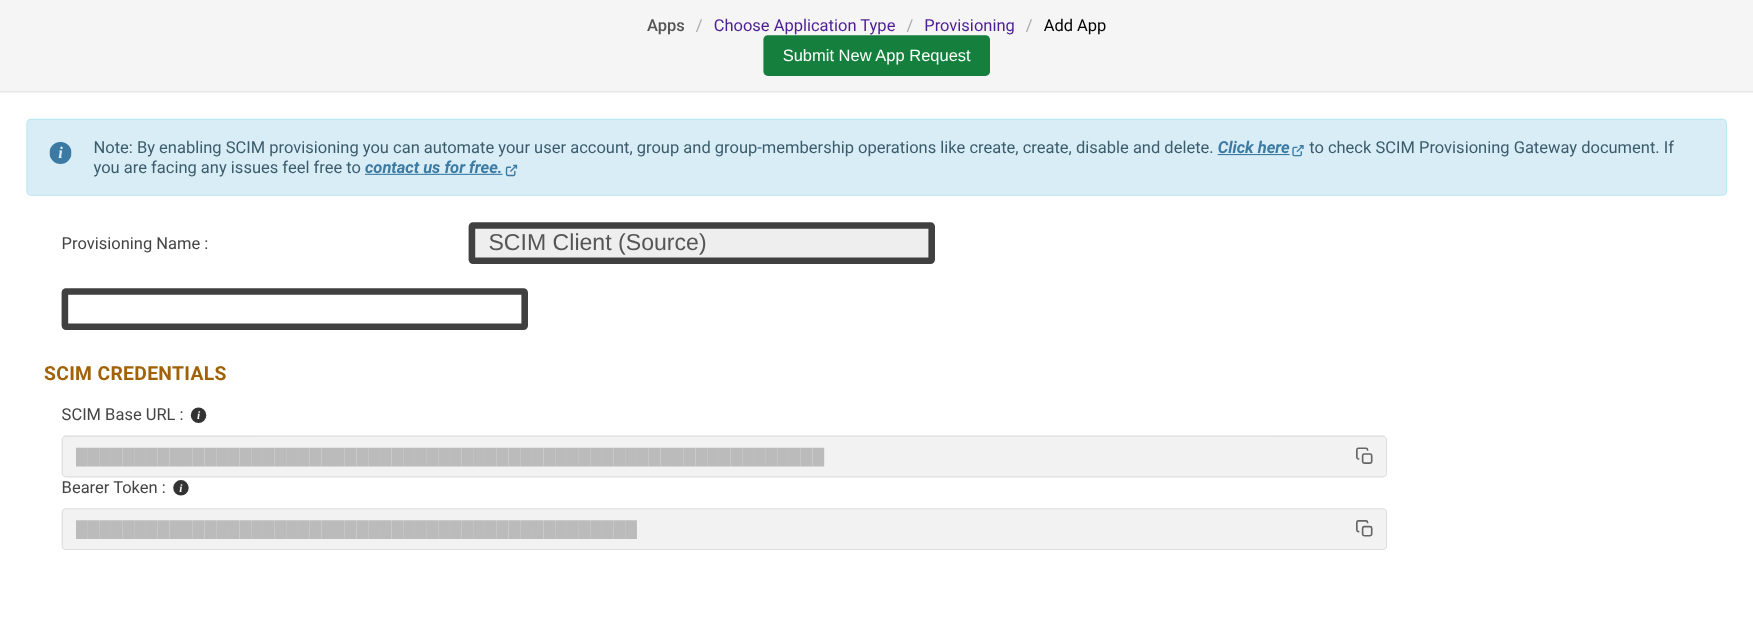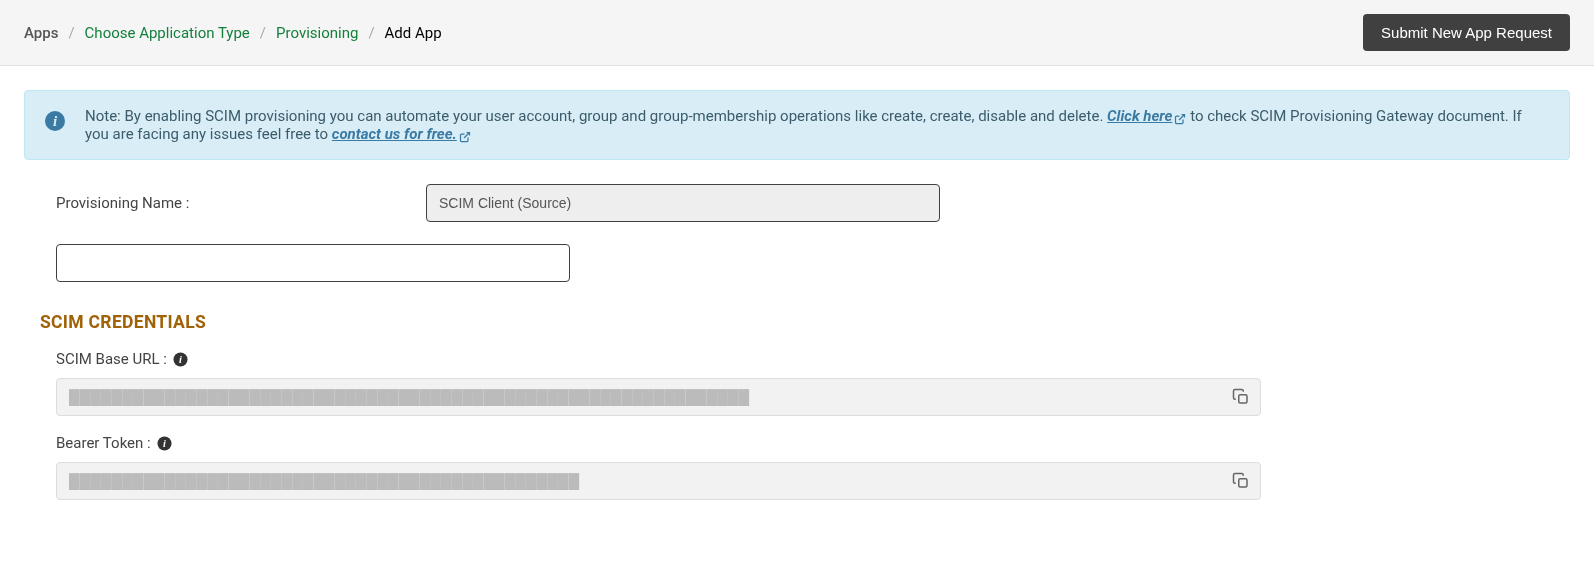--- a/index.html
+++ b/index.html
@@ -9,42 +9,43 @@
     color: #333;
     font-size: 15px;
   }
   .topbar {
     background: #f5f5f5;
     border-bottom: 1px solid #e3e3e3;
     padding: 14px 24px;
     display: flex;
     justify-content: space-between;
     align-items: center;
+    flex-direction: column;
   }
   .breadcrumb {
     display: flex;
     align-items: center;
     gap: 10px;
     color: #777;
   }
   .breadcrumb .crumb {
-    color: #15803d;
+    color: #4c1d95;
   }
   .breadcrumb .crumb.first {
     color: #555;
     font-weight: 500;
   }
   .breadcrumb .crumb.active {
     color: #000000;
   }
   .breadcrumb .sep {
     color: #aaa;
   }
   .submit-btn {
-    background: #404040;
+    background: #15803d;
     color: #fff;
     border: none;
     border-radius: 4px;
     padding: 10px 18px;
     font-size: 15px;
     cursor: pointer;
   }
   .content {
     padding: 24px;
   }
@@ -86,41 +87,40 @@
   }
   .form-row label {
     width: 370px;
     color: #444;
   }
   .req {
     color: #d9534f;
     margin-right: 1px;
   }
   .text-input {
-    width: 514px;
+    width: 424px;
     height: 38px;
-    border: 1px solid #404040;
+    border: 6px solid #404040;
     border-radius: 4px;
     padding: 0 12px;
-    font-size: 14px;
+    font-size: 21px;
     background: #fff;
   }
   .text-input.readonly {
     background: #eee;
     color: #555;
   }
   .section-heading {
     font-weight: 700;
     letter-spacing: 0.3px;
     color: #a16207;
     margin: 30px 0 18px 16px;
   }
   .cred-block {
     padding-left: 32px;
-    margin-bottom: 18px;
   }
   .cred-label {
     display: flex;
     align-items: center;
     gap: 6px;
     color: #444;
     margin-bottom: 10px;
   }
   .help-icon {
     width: 15px;

